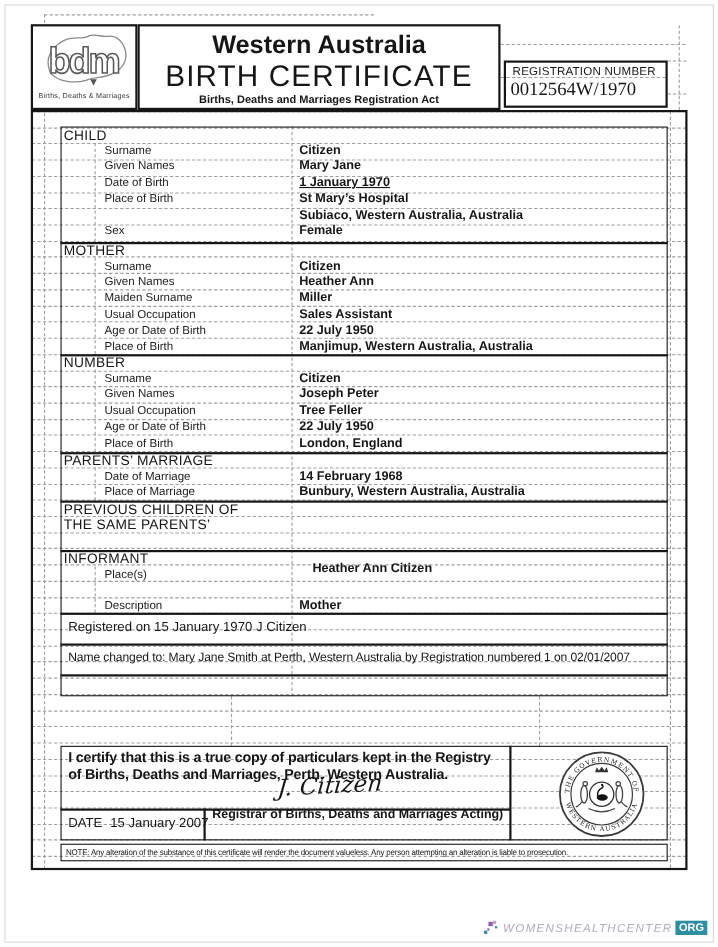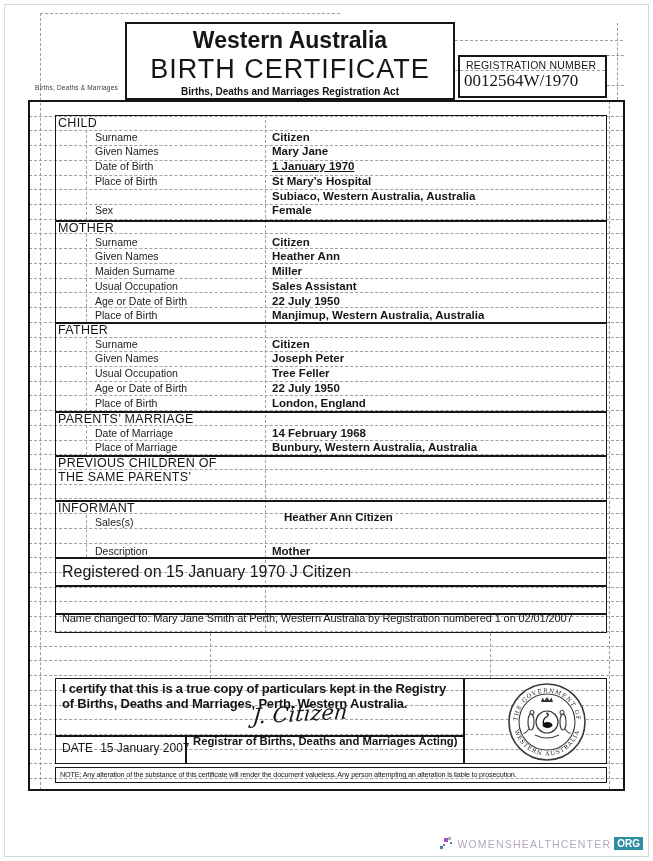--- a/index.html
+++ b/index.html
@@ -23,33 +23,33 @@
   .doc-subtitle{left:125px;top:86px;width:330px;text-align:center;font-size:10px;font-weight:bold;}
   .reg-label{left:466px;top:59px;font-size:10.5px;letter-spacing:.2px;}
   .reg-number{left:464px;top:71px;font-size:17px;font-family:"Liberation Serif",serif;}
 
   .logo-caption{left:28px;top:84px;width:97px;text-align:center;font-size:6.5px;color:#3a3a3a;letter-spacing:.2px;}
 
   .sec-header{position:absolute;font-size:12.5px;letter-spacing:.3px;white-space:nowrap;height:14px;}
   .f-label{position:absolute;font-size:10.5px;color:#222;height:14.7px;line-height:14.7px;white-space:nowrap;}
   .f-value{position:absolute;font-size:11.5px;font-weight:bold;height:14.7px;line-height:14.7px;white-space:nowrap;}
 
-  .registered-line{left:62px;top:563px;font-size:16px;white-space:nowrap;}
-  .name-changed-line{left:62px;top:592px;font-size:11px;letter-spacing:-.1px;white-space:nowrap;margin-top:20px;}
+  .registered-line{left:62px;top:563px;font-size:12px;white-space:nowrap;}
+  .name-changed-line{left:62px;top:592px;font-size:11px;letter-spacing:-.1px;white-space:nowrap;}
 
   .cert-statement{left:62px;top:682px;width:396px;font-size:13px;font-weight:bold;letter-spacing:-.2px;line-height:14.6px;}
   .signature{left:210px;top:702px;width:180px;text-align:center;font-family:"DejaVu Serif",serif;
              font-style:italic;font-size:21px;transform:rotate(-3deg) skewX(-8deg);white-space:nowrap;}
   .date-line{left:62px;top:741px;font-size:12px;white-space:nowrap;text-align:right;}
   .date-line .dl{margin-right:7px;}
   .registrar{left:193px;top:735px;font-size:11.3px;font-weight:bold;white-space:nowrap;}
   .note-text{left:60px;top:770px;font-size:7.5px;letter-spacing:-.2px;white-space:nowrap;transform:scaleX(.97);transform-origin:left;}
 
   .watermark{position:absolute;right:10px;bottom:11px;display:flex;align-items:center;gap:3px;}
-  .wm-text{font-size:10.5px;letter-spacing:1.2px;color:#b4a8c4;}
+  .wm-text{font-size:10.5px;letter-spacing:1.2px;color:#b4a8c4;font-style:italic;}
   .wm-org{font-size:10px;font-weight:bold;color:#fff;background:#2e8fa3;padding:0 3px;line-height:13px;}
   .sparkle{position:relative;width:14px;height:13px;}
   .sparkle i{position:absolute;display:block;}
 </style>
 </head>
 <body>
 
 <div class="page">
   <div class="frame"></div>
   <div id="grid">
@@ -111,20 +111,27 @@
       <div class="dv" style="left: 265px; top: 115px; height: 518px;"></div>
       <div class="dv" style="left: 86px; top: 130px; height: 90px;"></div>
       <div class="dv" style="left: 86px; top: 234px; height: 88px;"></div>
       <div class="dv" style="left: 86px; top: 336px; height: 75px;"></div>
       <div class="dv" style="left: 86px; top: 425px; height: 30px;"></div>
       <div class="dv" style="left: 86px; top: 515px; height: 42px;"></div>
       <div class="dv" style="left: 210px; top: 633px; height: 45px;"></div>
       <div class="dv" style="left: 490px; top: 633px; height: 45px;"></div>
     </div>
 
+  <div class="box logo-box wbg" style="left:28px;top:22px;width:97px;height:78px;">
+    <svg width="93" height="58" viewBox="0 0 93 58" style="position:absolute;left:0;top:2px;">
+      <path d="M14 34 C12 24 20 14 30 10 C38 7 44 10 50 7 C56 4 62 8 68 7 C76 6 82 12 84 20 C86 28 82 36 74 40 C66 45 56 44 48 47 C38 50 26 48 20 44 C15 41 15 38 14 34 Z" fill="none" stroke="#8a8a8a" stroke-width="1.2"></path>
+      <text x="46" y="40" text-anchor="middle" font-family="Liberation Sans, sans-serif" font-size="33" font-weight="bold" fill="#ffffff" stroke="#595959" stroke-width="1.4" letter-spacing="-2">bdm</text>
+      <polygon points="52,46 58,46 55,52" fill="#555"></polygon>
+    </svg>
+  </div>
   <div class="abs logo-caption">Births, Deaths &amp; Marriages</div>
 
   <div class="box wbg" style="left:125px;top:22px;width:330px;height:78px;"></div>
   <div class="abs region">Western Australia</div>
   <div class="abs doc-subtitle">Births, Deaths and Marriages Registration Act</div>
   <div class="abs doc-title">BIRTH CERTIFICATE</div>
 
   <div class="box" style="left:458px;top:55px;width:149px;height:43px;"></div>
   <div class="abs reg-label">REGISTRATION NUMBER</div>
   <div class="abs reg-number">0012564W/1970</div>
@@ -159,40 +166,40 @@
       <div class="f-label" style="left: 95px; top: 249.44px;">Given Names</div>
       <div class="f-value" style="left: 272px; top: 249.44px;">Heather Ann</div>
       <div class="f-label" style="left: 95px; top: 264.16px;">Maiden Surname</div>
       <div class="f-value" style="left: 272px; top: 264.16px;">Miller</div>
       <div class="f-label" style="left: 95px; top: 278.88px;">Usual Occupation</div>
       <div class="f-value" style="left: 272px; top: 278.88px;">Sales Assistant</div>
       <div class="f-label" style="left: 95px; top: 293.6px;">Age or Date of Birth</div>
       <div class="f-value" style="left: 272px; top: 293.6px;">22 July 1950</div>
       <div class="f-label" style="left: 95px; top: 308.32px;">Place of Birth</div>
       <div class="f-value" style="left: 272px; top: 308.32px;">Manjimup, Western Australia, Australia</div>
-      <div class="sec-header" style="left: 58px; top: 323px;">FATHER</div>
+      <div class="sec-header" style="left: 58px; top: 323px;">NUMBER</div>
       <div class="f-label" style="left: 95px; top: 336.72px;">Surname</div>
       <div class="f-value" style="left: 272px; top: 336.72px;">Citizen</div>
       <div class="f-label" style="left: 95px; top: 351.44px;">Given Names</div>
       <div class="f-value" style="left: 272px; top: 351.44px;">Joseph Peter</div>
       <div class="f-label" style="left: 95px; top: 366.16px;">Usual Occupation</div>
       <div class="f-value" style="left: 272px; top: 366.16px;">Tree Feller</div>
       <div class="f-label" style="left: 95px; top: 380.88px;">Age or Date of Birth</div>
       <div class="f-value" style="left: 272px; top: 380.88px;">22 July 1950</div>
       <div class="f-label" style="left: 95px; top: 395.6px;">Place of Birth</div>
       <div class="f-value" style="left: 272px; top: 395.6px;">London, England</div>
       <div class="sec-header" style="left: 58px; top: 412px;">PARENTS’ MARRIAGE</div>
       <div class="f-label" style="left: 95px; top: 425.72px;">Date of Marriage</div>
       <div class="f-value" style="left: 272px; top: 425.72px;">14 February 1968</div>
       <div class="f-label" style="left: 95px; top: 440.44px;">Place of Marriage</div>
       <div class="f-value" style="left: 272px; top: 440.44px;">Bunbury, Western Australia, Australia</div>
       <div class="sec-header" style="left: 58px; top: 456px;">PREVIOUS CHILDREN OF</div>
       <div class="sec-header" style="left: 58px; top: 469.9px;">THE SAME PARENTS’</div>
       <div class="sec-header" style="left: 58px; top: 501px;">INFORMANT</div>
-      <div class="f-label" style="left: 95px; top: 514.72px;">Sales(s)</div>
+      <div class="f-label" style="left: 95px; top: 514.72px;">Place(s)</div>
       <div class="f-value" style="left: 272px; top: 510px; padding-left: 12px;">Heather Ann Citizen</div>
       <div class="f-label" style="left: 95px; top: 544.16px;">Description</div>
       <div class="f-value" style="left: 272px; top: 544.16px;">Mother</div>
     </div>
 
   <div class="abs registered-line">Registered on 15 January 1970 J Citizen</div>
   <div class="abs name-changed-line">Name changed to: Mary Jane Smith at Perth, Western Australia by Registration numbered 1 on 02/01/2007</div>
 
   <div class="box thin" style="left:55px;top:678px;width:552px;height:86px;"></div>
   <div class="vline" style="left:463px;top:678px;height:86px;"></div>

